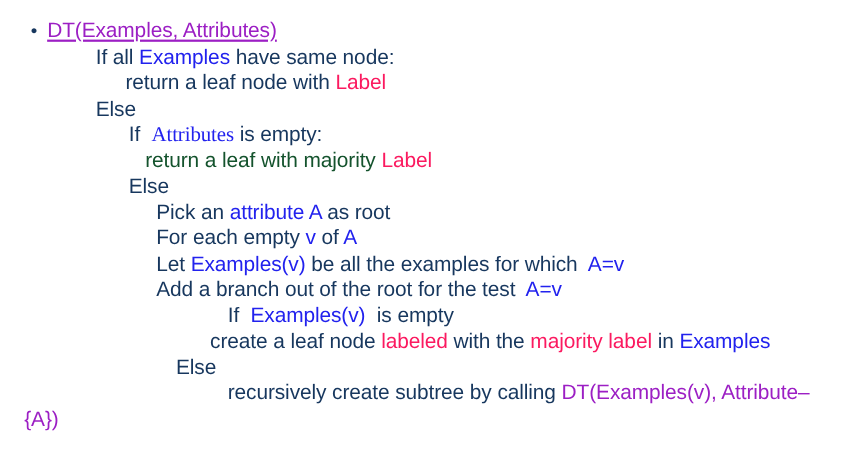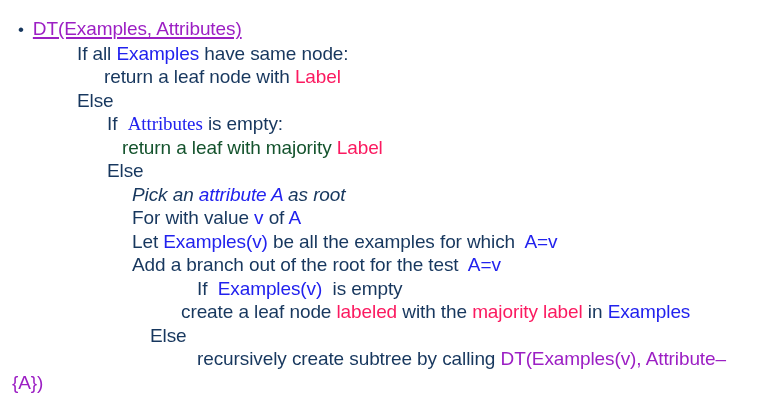--- a/index.html
+++ b/index.html
@@ -11,21 +11,21 @@
     background: #ffffff;
     overflow: hidden;
     font-family: "Liberation Sans", "DejaVu Sans", sans-serif;
     font-size: 19px;
     letter-spacing: -0.1px;
     font-weight: 400;
   }
   .code-block {
     position: absolute;
     top: 17px;
-    left: 4px;
+    left: 14px;
     right: 0;
   }
   .line {
     line-height: 23.5px;
     white-space: pre;
   }
   .seg { display: inline; }
   .seg.underline {
     text-decoration: underline;
     text-decoration-thickness: 1.5px;
@@ -41,22 +41,22 @@
 
 <div class="slide">
   <div class="code-block" id="code-block">
       <div class="line" style="padding-left: 14px;"><span class="seg bullet" style="color: rgb(23, 55, 94);">•</span><span class="seg underline" style="color: rgb(156, 31, 196);">DT(Examples, Attributes)</span></div>
       <div class="line" style="padding-left: 73px;"><span class="seg" style="color: rgb(23, 55, 94);">If all </span><span class="seg" style="color: rgb(34, 34, 238);">Examples</span><span class="seg" style="color: rgb(23, 55, 94);"> have same node:</span></div>
       <div class="line" style="padding-left: 100px;"><span class="seg" style="color: rgb(23, 55, 94);">return a leaf node with </span><span class="seg" style="color: rgb(251, 26, 96);">Label</span></div>
       <div class="line" style="padding-left: 73px;"><span class="seg" style="color: rgb(23, 55, 94);">Else</span></div>
       <div class="line" style="padding-left: 103px;"><span class="seg" style="color: rgb(23, 55, 94);">If  </span><span class="seg" style="color: rgb(34, 34, 238); font-family: Liberation Serif, serif;">Attributes</span><span class="seg" style="color: rgb(23, 55, 94);"> is empty:</span></div>
       <div class="line" style="padding-left: 118px;"><span class="seg" style="color: #14532d;">return a leaf with majority </span><span class="seg" style="color: rgb(251, 26, 96);">Label</span></div>
       <div class="line" style="padding-left: 103px;"><span class="seg" style="color: rgb(23, 55, 94);">Else</span></div>
-      <div class="line" style="padding-left: 128px; font-style: italic;"><span class="seg" style="color: rgb(23, 55, 94);">Pick an </span><span class="seg" style="color: rgb(34, 34, 238);">attribute A</span><span class="seg" style="color: rgb(23, 55, 94);"> as root</span></div>
-      <div class="line" style="padding-left: 128px;"><span class="seg" style="color: rgb(23, 55, 94);">For with value </span><span class="seg" style="color: rgb(34, 34, 238);">v</span><span class="seg" style="color: rgb(23, 55, 94);"> of </span><span class="seg" style="color: rgb(34, 34, 238);">A</span></div>
+      <div class="line" style="padding-left: 128px;"><span class="seg" style="color: rgb(23, 55, 94);">Pick an </span><span class="seg" style="color: rgb(34, 34, 238);">attribute A</span><span class="seg" style="color: rgb(23, 55, 94);"> as root</span></div>
+      <div class="line" style="padding-left: 128px;"><span class="seg" style="color: rgb(23, 55, 94);">For each empty </span><span class="seg" style="color: rgb(34, 34, 238);">v</span><span class="seg" style="color: rgb(23, 55, 94);"> of </span><span class="seg" style="color: rgb(34, 34, 238);">A</span></div>
       <div class="line" style="padding-left: 128px;"><span class="seg" style="color: rgb(23, 55, 94);">Let </span><span class="seg" style="color: rgb(34, 34, 238);">Examples(v)</span><span class="seg" style="color: rgb(23, 55, 94);"> be all the examples for which  </span><span class="seg" style="color: rgb(34, 34, 238);">A=v</span></div>
       <div class="line" style="padding-left: 128px;"><span class="seg" style="color: rgb(23, 55, 94);">Add a branch out of the root for the test  </span><span class="seg" style="color: rgb(34, 34, 238);">A=v</span></div>
       <div class="line" style="padding-left: 146px; margin-left: 47px;"><span class="seg" style="color: rgb(23, 55, 94);">If  </span><span class="seg" style="color: rgb(34, 34, 238);">Examples(v)</span><span class="seg" style="color: rgb(23, 55, 94);">  is empty</span></div>
       <div class="line" style="padding-left: 177px;"><span class="seg" style="color: rgb(23, 55, 94);">create a leaf node </span><span class="seg" style="color: rgb(251, 26, 96);">labeled</span><span class="seg" style="color: rgb(23, 55, 94);"> with the </span><span class="seg" style="color: rgb(251, 26, 96);">majority label</span><span class="seg" style="color: rgb(23, 55, 94);"> in </span><span class="seg" style="color: rgb(34, 34, 238);">Examples</span></div>
       <div class="line" style="padding-left: 146px;"><span class="seg" style="color: rgb(23, 55, 94);">Else</span></div>
       <div class="line" style="padding-left: 193px;"><span class="seg" style="color: rgb(23, 55, 94); margin-top: 46px;">recursively create subtree by calling </span><span class="seg" style="color: rgb(156, 31, 196);">DT(Examples(v), Attribute–</span></div>
       <div class="line" style="padding-left: 8px;"><span class="seg" style="color: rgb(156, 31, 196);">{A})</span></div>
     </div>
 </div>
 

